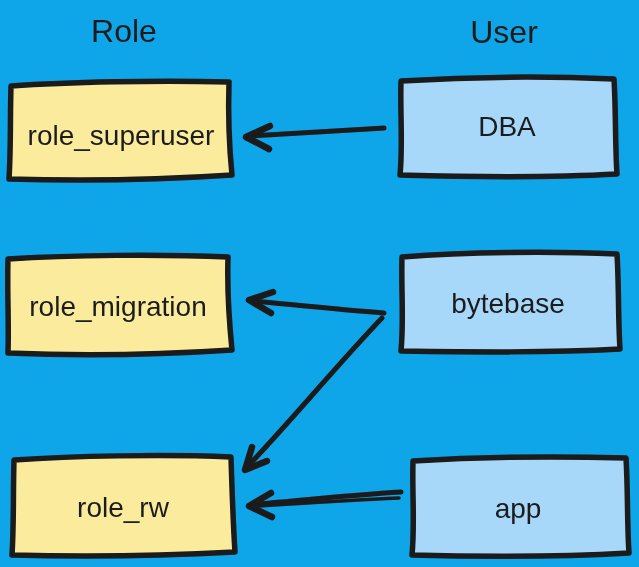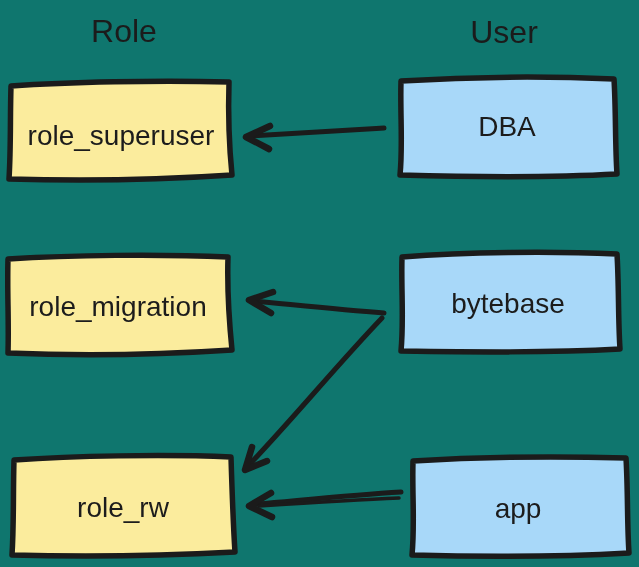--- a/index.html
+++ b/index.html
@@ -4,21 +4,21 @@
 <style>
   html, body {
     margin: 0;
     padding: 0;
     background: #ffffff;
   }
   .stage {
     position: relative;
     width: 639px;
     height: 567px;
-    background: #0f766e;
+    background: #0ea5e9;
     overflow: hidden;
     font-family: "Liberation Sans", sans-serif;
   }
   svg { display: block; }
   .header {
     font-family: "Liberation Sans", sans-serif;
     font-size: 32px;
     fill: #1b1b1b;
     text-anchor: middle;
   }

